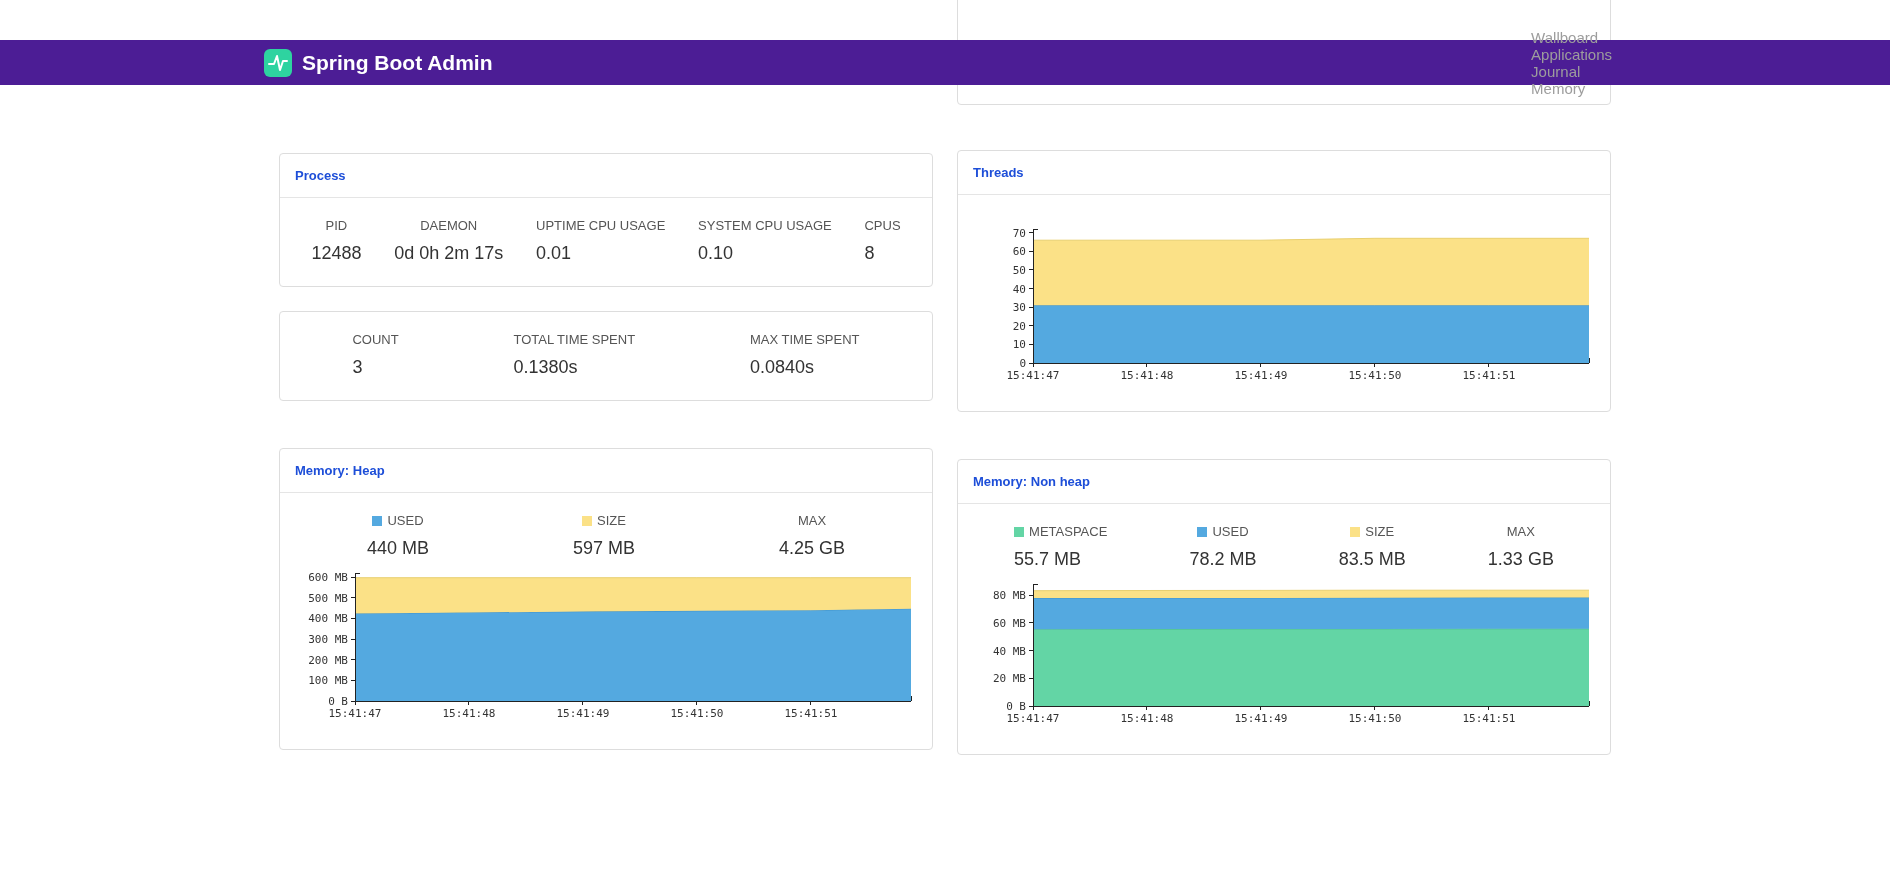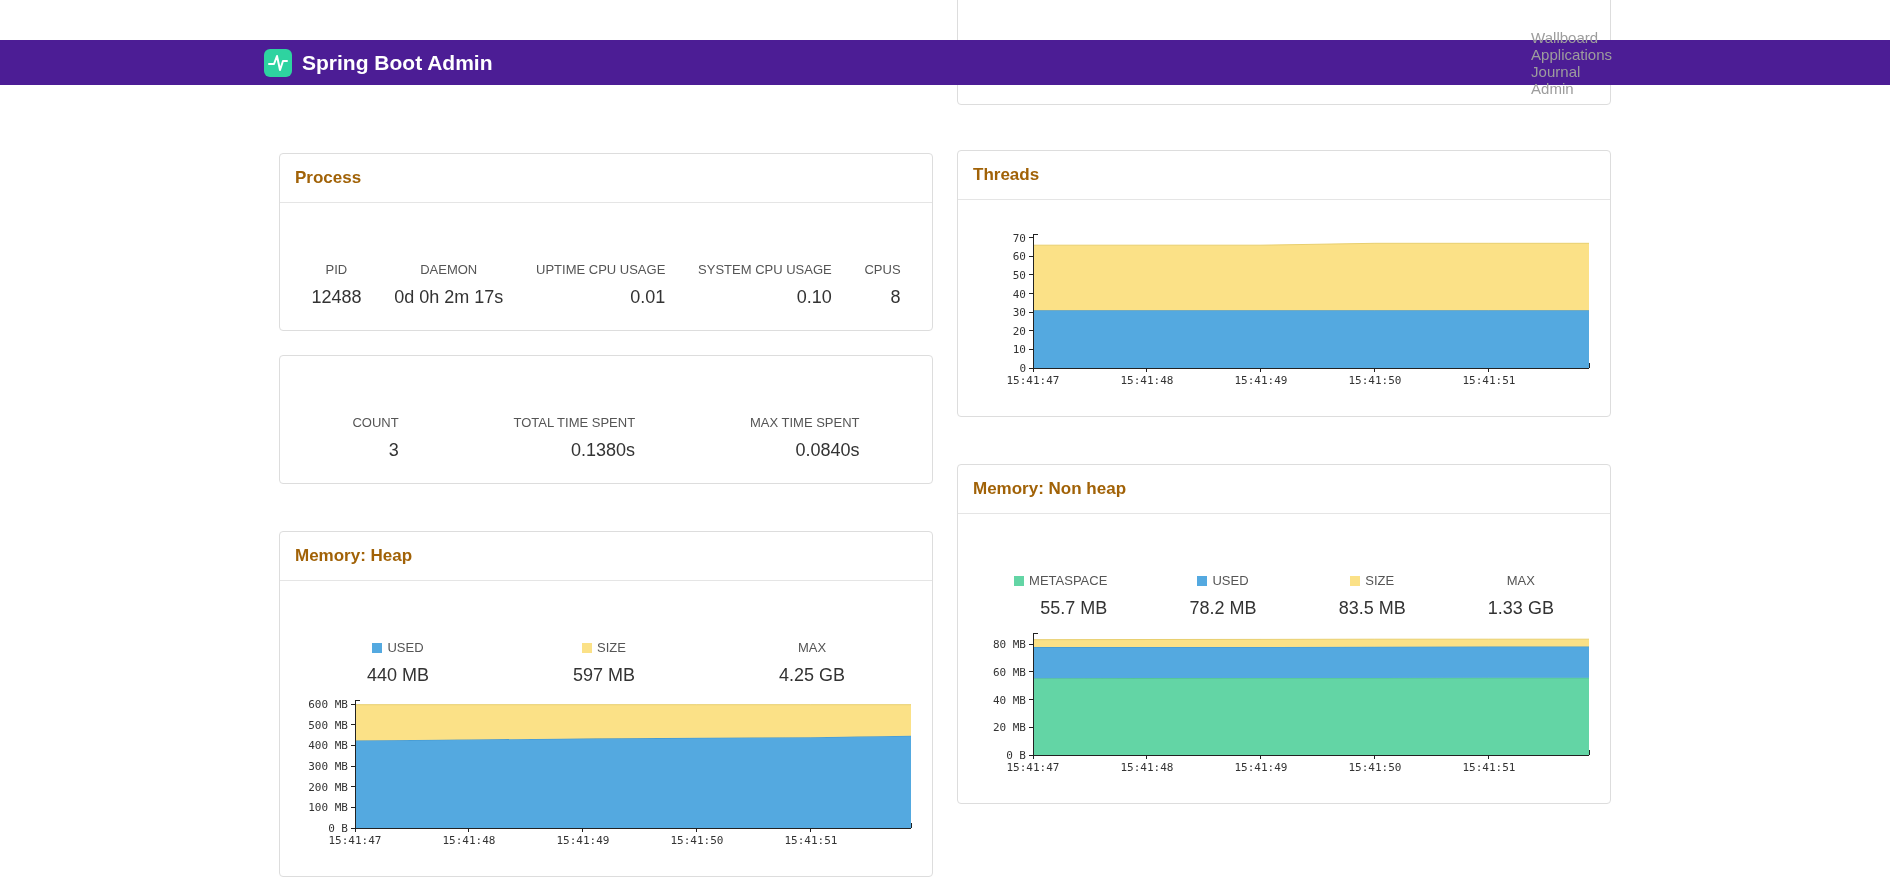--- a/index.html
+++ b/index.html
@@ -26,24 +26,24 @@
   .nav-links a { color: #9d9d9d; font-size: 15px; padding: 0 14px; }
 
   
   .container { width: 1362px; margin: 0 auto; padding: 45px 15px 0; display: flex; gap: 24px; }
   .col { width: 654px; flex: 0 0 654px; }
   .col-left { padding-top: 108px; }
   .mt24 { margin-top: 24px; } .mt45 { margin-top: 45px; } .mt47 { margin-top: 47px; }
 
   
   .card { background: #fff; border: 1px solid #ddd; border-radius: 4px; }
-  .card-header { padding: 14px 15px; font-size: 17px; font-weight: bold; color: #a16207; border-bottom: 1px solid #e5e5e5; }
+  .card-header { padding: 14px 15px; font-size: 13px; font-weight: bold; color: #1d4ed8; border-bottom: 1px solid #e5e5e5; }
   .card-body { padding: 20px 15px 22px; }
   .stats { display: flex; justify-content: space-around; align-items: flex-start; }
-  .stat { text-align: right; margin-top: 39px; }
+  .stat { text-align: left; }
   .stat-label { font-size: 13px; color: #555; display: flex; align-items: center; justify-content: center; gap: 5px; white-space: nowrap; }
   .swatch { width: 10px; height: 10px; display: inline-block; }
   .stat-value { font-size: 18px; color: #333; margin-top: 10px; white-space: nowrap; }
   .chart { margin-top: 8px; }
 
   
   .status-card { margin-top: -57px; }
   .status-filler { height: 57px; }
   .status-row { display: flex; justify-content: space-between; align-items: center; padding: 4px 10px; border-bottom: 1px solid #ddd; }
   .status-name { font-weight: bold; font-size: 15px; color: #333; }
@@ -63,21 +63,21 @@
       <svg class="brand-icon" viewBox="0 0 28 28">
         <rect x="0" y="0" width="28" height="28" rx="6" fill="#2ed3a0"></rect>
         <polyline points="5,15 10,15 13,7 16,21 19,12 23,12" fill="none" stroke="#ffffff" stroke-width="2" stroke-linejoin="round" stroke-linecap="round"></polyline>
       </svg>
       <span>Spring Boot Admin</span>
     </a>
     <div class="nav-links">
       <a>Wallboard</a>
       <a>Applications</a>
       <a>Journal</a>
-      <a>Admin</a>
+      <a>Memory</a>
     </div>
   </div>
 </nav>
 
 <div class="container">
 
   <div class="col col-left">
 
     <div class="card">
       <div class="card-header">Process</div>

